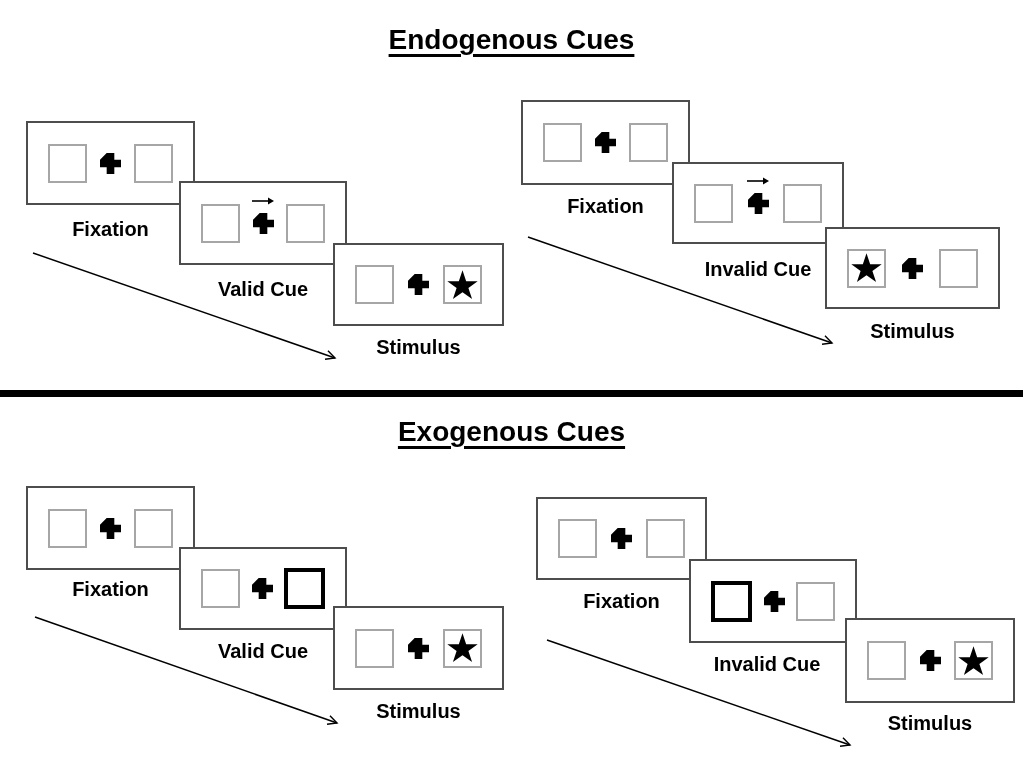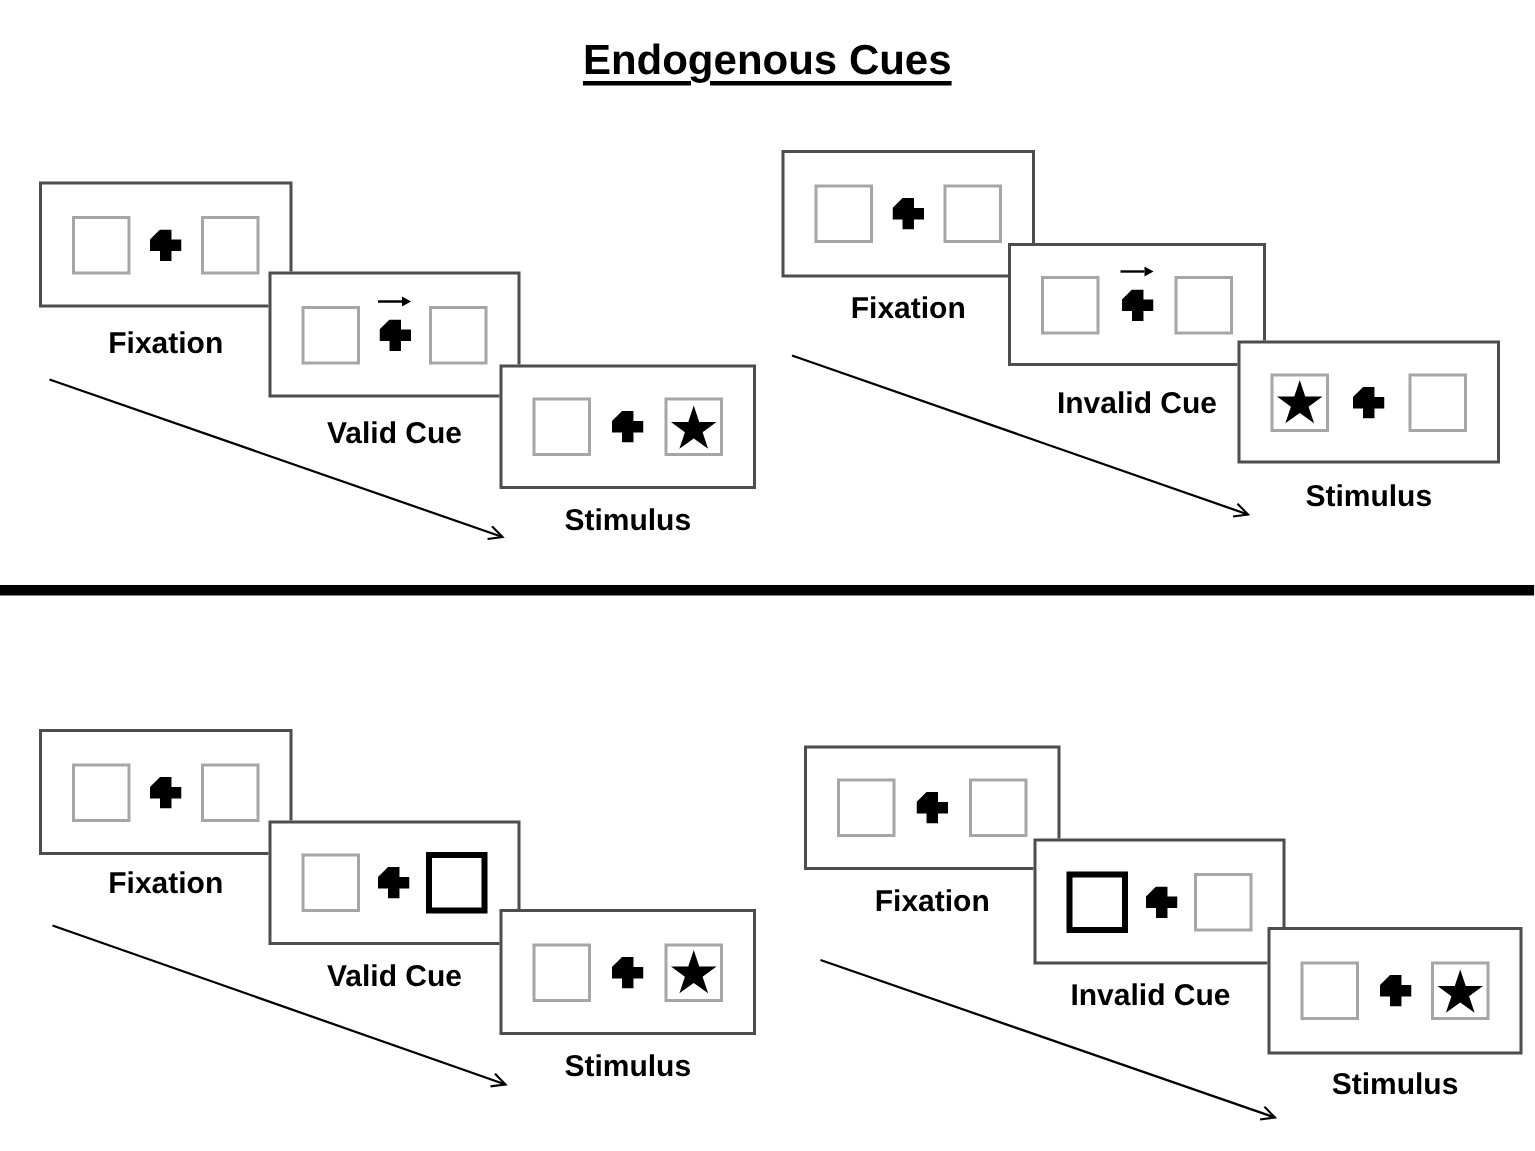--- a/index.html
+++ b/index.html
@@ -39,20 +39,23 @@
 </style>
 </head>
 <body>
 
 <div class="canvas">
 
   <div class="title" style="top:24px;">
     <span>Endogenous Cues</span>
   </div>
   <div class="divider" style="top:390px;"></div>
+  <div class="title" style="top:416px;">
+    <span>Exogenous Cues</span>
+  </div>
 
   <svg class="arrow-svg" style="left:25px;top:245px;" width="320" height="122">
     <defs>
         <marker id="ah1" markerWidth="13" markerHeight="12" refX="10" refY="5" orient="auto" markerUnits="userSpaceOnUse">
       <path d="M1,0.5 L10,5 L1,9.5" fill="none" stroke="#000" stroke-width="1.4"></path>
     </marker>
       </defs>
     <line x1="8" y1="8" x2="310" y2="113" stroke="#000" stroke-width="1.5" marker-end="url(#ah1)"></line>
   </svg>
   <svg class="arrow-svg" style="left:520px;top:229px;" width="320" height="122">

